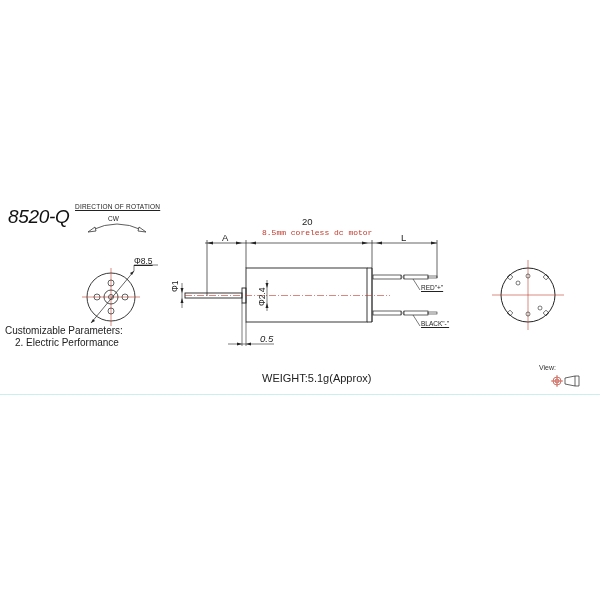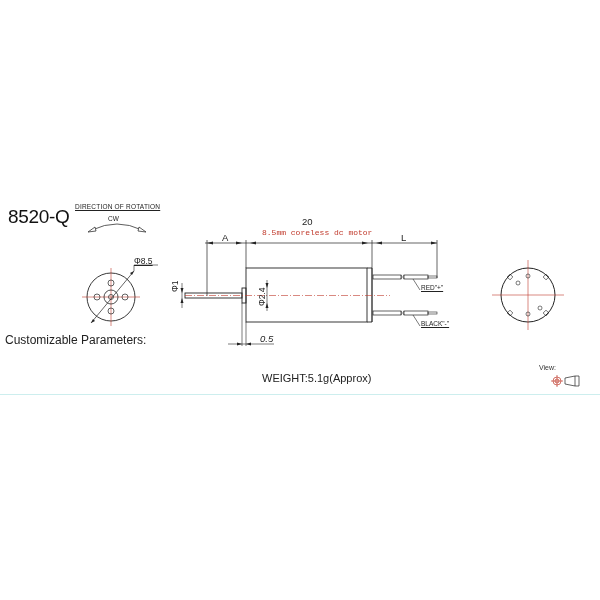--- a/index.html
+++ b/index.html
@@ -1,24 +1,24 @@
 <!DOCTYPE html>
 <html><head>
 <meta charset="utf-8">
 <style>
   html, body { margin:0; padding:0; background:#ffffff; }
   body { width:600px; height:600px; position:relative; overflow:hidden; font-family:"Liberation Sans", sans-serif; }
   .abs { position:absolute; }
-  .model { left:8px; top:206px; font-size:19px; color:#111; letter-spacing:-0.3px; }
+  .model { left:8px; top:206px; font-size:19px; color:#111; letter-spacing:-0.3px;font-style:italic; }
   .rot-title { left:75px; top:203px; font-size:6.5px; color:#222; text-decoration:underline; letter-spacing:0.2px; }
   .rot-dir { left:108px; top:215px; font-size:6.5px; color:#222; }
   .motor-title { left:262px; top:215px; font-size:8px; color:#c0392b; font-family:Liberation Mono, monospace;margin-top:13px; }
   .dim { font-size:9.5px; color:#222; }
   .lead-label { font-size:6.5px; color:#222; text-decoration:underline; }
-  .params { left:5px; top:335px; font-size:12px; color:#222; line-height:11.5px; }
+  .params { left:5px; top:325px; font-size:10px; color:#222; line-height:11.5px; }
   .params .item { padding-left:10px; }
   .weight { left:262px; top:372px; font-size:11px; color:#222; }
   .view { left:539px; top:364px; font-size:7px; color:#333; }
   .rule { left:0; top:394px; width:600px; height:1px; background:#cdeeee; }
   svg { position:absolute; left:0; top:0; }
 </style>
 </head>
 <body>
 
 <svg width="600" height="600" viewBox="0 0 600 600">
@@ -134,17 +134,18 @@
 <div class="abs dim" style="left:134px;top:256px;font-size:8.5px;text-decoration:underline;">Φ8.5</div>
 <div class="abs dim" style="left:170px;top:292px;font-size:8.5px;transform:rotate(-90deg);transform-origin:left top;">Φ1</div>
 <div class="abs dim" style="left:257px;top:306px;font-size:8.5px;transform:rotate(-90deg);transform-origin:left top;">Φ2.4</div>
 <div class="abs dim" style="left:260px;top:333px;font-style:italic;">0.5</div>
 
 <div class="abs lead-label" style="left:421px;top:284px;">RED"+"</div>
 <div class="abs lead-label" style="left:421px;top:320px;">BLACK"-"</div>
 
 <div class="abs params">
   <div>Customizable Parameters:</div>
+  <div class="item">2. Electric Performance</div>
 </div>
 
 <div class="abs weight">WEIGHT:5.1g(Approx)</div>
 <div class="abs view">View:</div>
 <div class="abs rule"></div>
 
 </body></html>

